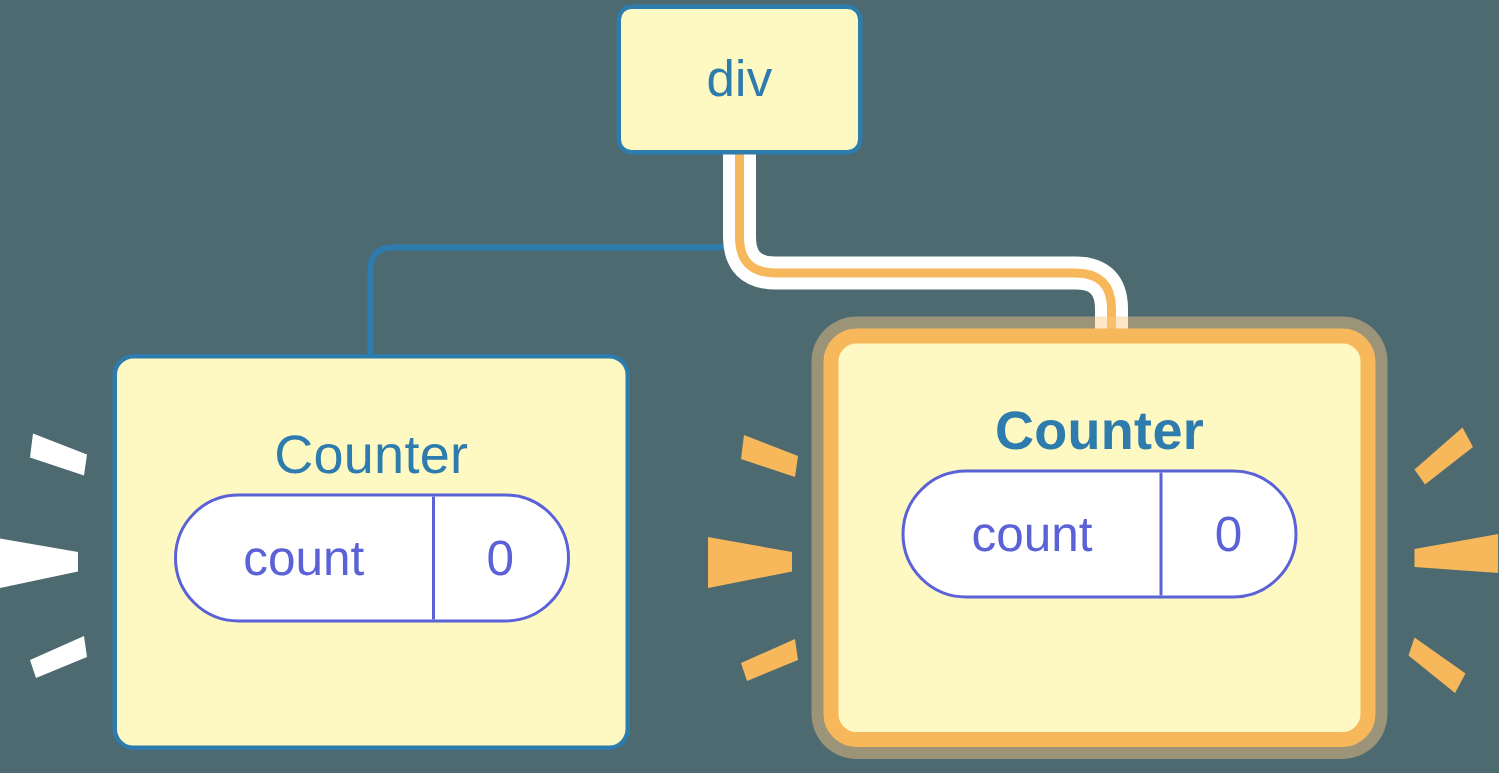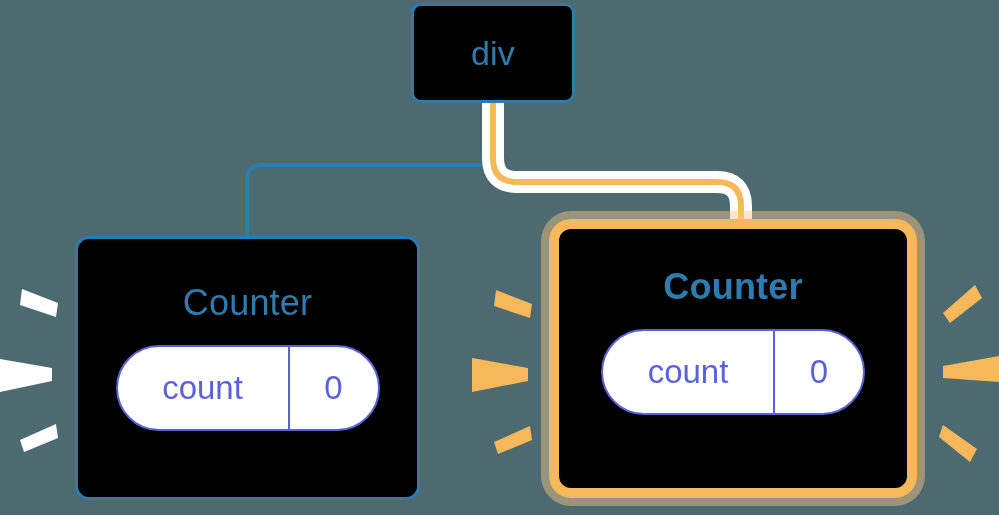--- a/index.html
+++ b/index.html
@@ -16,21 +16,21 @@
     font-family: "Liberation Sans", sans-serif;
   }
   #wires {
     position: absolute;
     left: 0; top: 0;
     width: 999px; height: 515px;
     pointer-events: none;
   }
   .node {
     position: absolute;
-    background: #000000;
+    background: #fef9c3;
     box-sizing: border-box;
     display: flex;
     flex-direction: column;
     align-items: center;
     justify-content: center;
   }
   .node-div {
     left: 411px; top: 3px;
     width: 164px; height: 100px;
     border: 3px solid #2e7cad;
@@ -67,21 +67,21 @@
     padding-top: 40px;
     box-shadow: 0 0 0 8px rgba(250, 200, 130, 0.45);
   }
   .node-counter-right .node-title {
     font-size: 36px;
     font-weight: bold;
     color: #2e7cad;
   }
 
   .state-pill {
-    margin-top: 24px;
+    margin-top: 8px;
     height: 86px;
     border: 2px solid #5b62d8;
     border-radius: 999px;
     display: flex;
     align-items: stretch;
     box-sizing: border-box;
     background: #ffffff;
   }
   .pill-key, .pill-val {
     display: flex;

